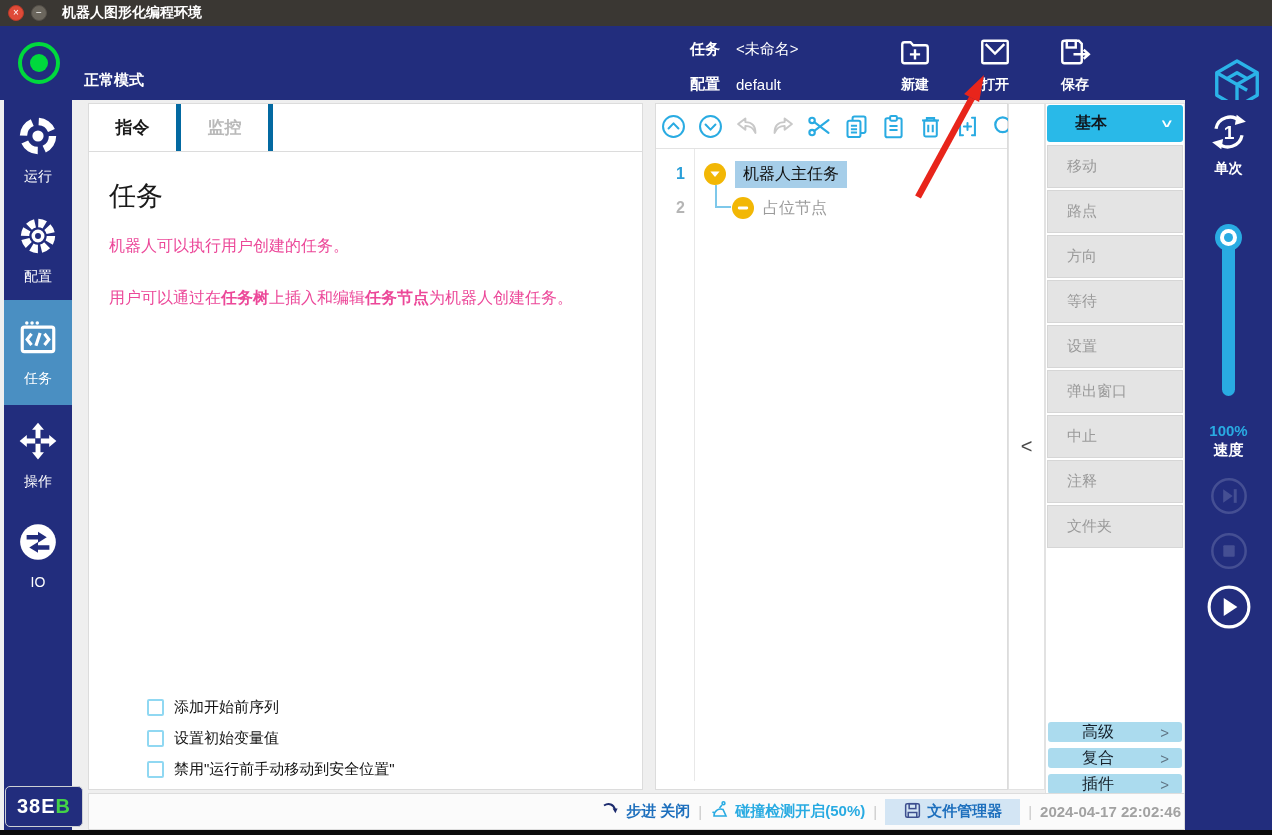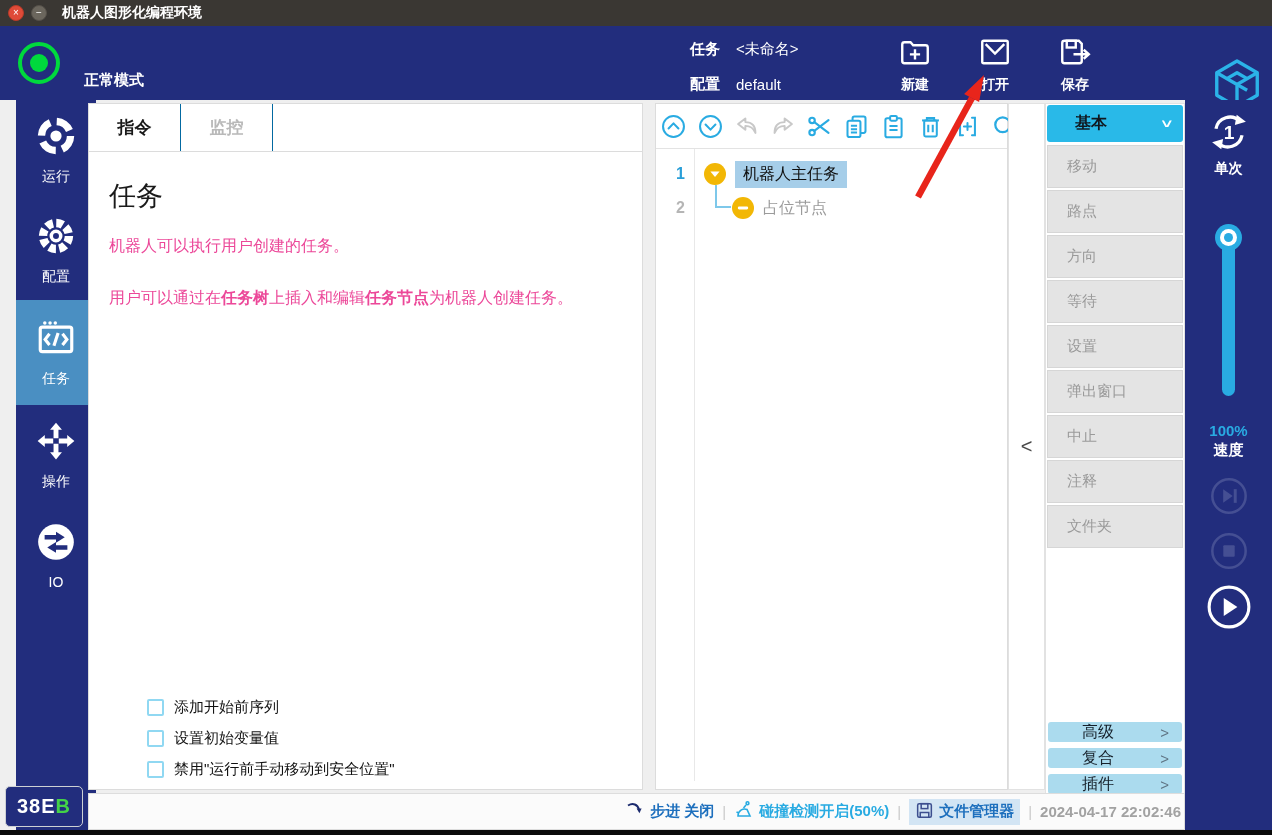--- a/index.html
+++ b/index.html
@@ -24,33 +24,33 @@
   .hinfo { position:absolute; left:690px; top:10px; color:#fff; font-size:15px; }
   .hinfo .row { display:flex; height:26px; align-items:center; margin-bottom:9px; }
   .hinfo .lab { font-weight:bold; width:37px; }
   .hinfo .val { margin-left:9px; font-weight:normal; }
   .hactions { position:absolute; left:885px; top:8px; width:220px; display:flex; justify-content:space-between; }
   .haction { width:60px; display:flex; flex-direction:column; align-items:center; gap:3px; color:#fff;
     font-size:14px; font-weight:bold; cursor:pointer; }
   .logo { position:absolute; left:1210px; top:31px; }
 
   
-  .sidebar { position:absolute; left:16px; top:100px; width:80px; height:735px; background:#222d7d;text-align:right; }
+  .sidebar { position:absolute; left:4px; top:100px; width:68px; height:735px; background:#222d7d;text-align:right; }
   .side-item { height:100px; display:flex; flex-direction:column; align-items:center; justify-content:center;
     gap:8px; color:#fff; font-size:14px; cursor:pointer; }
   .side-item.active { background:#4a8fc2; height:105px; }
   .badge { position:absolute; left:5px; top:786px; width:78px; height:41px; border:1px solid #cdd0d4; border-radius:5px;
     background:#222d7d; display:flex; align-items:center; justify-content:center; font-size:20px; font-weight:bold; letter-spacing:1px; z-index:5; }
   .badge .y { color:#ffffff; } .badge .g { color:#43d148; }
 
   
   .main-panel { position:absolute; left:88px; top:103px; width:555px; height:687px; background:#fff; border:1px solid #dcdcdc; }
   .tabs { height:48px; border-bottom:1px solid #dcdcdc; display:flex; }
   .tab { width:92px; display:flex; align-items:center; justify-content:center; font-size:17px; font-weight:bold;
-    color:#b9b9b9; border-right:1px solid #0369a1; cursor:pointer; background:#fff; }
+    color:#b9b9b9; border-right:5px solid #0369a1; cursor:pointer; background:#fff; }
   .tab.active { color:#1a1a1a; }
   .doc { position:relative; height:637px; padding:20px 20px 0; }
   .doc h1 { font-size:27px; font-weight:normal; color:#1a1a1a; margin:6px 0 0; }
   .doc p { font-size:16px; color:#ec4899; }
   .doc .p1 { margin-top:22px; }
   .doc .p2 { margin-top:31px; }
   .checks { position:absolute; left:18px; bottom:8px; }
   .check-row { display:flex; align-items:center; gap:10px; margin-top:8px; font-size:15px; color:#111; height:23px;padding-left:40px; }
   .checkbox { width:17px; height:17px; border:2px solid #90d8f2; border-radius:2px; background:#fff; flex:none; cursor:pointer; }
 
@@ -102,21 +102,21 @@
   .speed .pct { color:#29abe2; } .speed .lab { color:#fff; }
   .pbtn { border-radius:50%; display:flex; align-items:center; justify-content:center; cursor:pointer; background:transparent; }
 
   
   .statusbar { position:absolute; left:88px; top:793px; width:1097px; height:37px; background:#fbfbfb;
     border:1px solid #ddd; display:flex; align-items:center; justify-content:flex-end; gap:8px;
     padding-right:3px; font-size:15px; font-weight:bold; }
   .sb-group { display:flex; align-items:center; gap:5px; }
   .sb-step { color:#1d6fbd; }
   .sb-col { color:#29abe2; }
-  .sb-fm { color:#1d6fbd; background:#d3e5f4; padding:2px 6px; }
+  .sb-fm { color:#1d6fbd; background:#d3e5f4; padding:2px 18px; }
   .sb-sep { color:#c9c9c9; font-weight:normal; }
   .sb-time { color:#a2a2a2; font-weight:bold; }
 
   .black-strip { position:absolute; left:0; top:830px; width:1272px; height:5px; background:#0a0a0a; z-index:8; }
   .arrow-overlay { position:absolute; left:0; top:0; z-index:40; pointer-events:none; }
 </style>
 </head>
 <body>
 
 <div class="titlebar">

